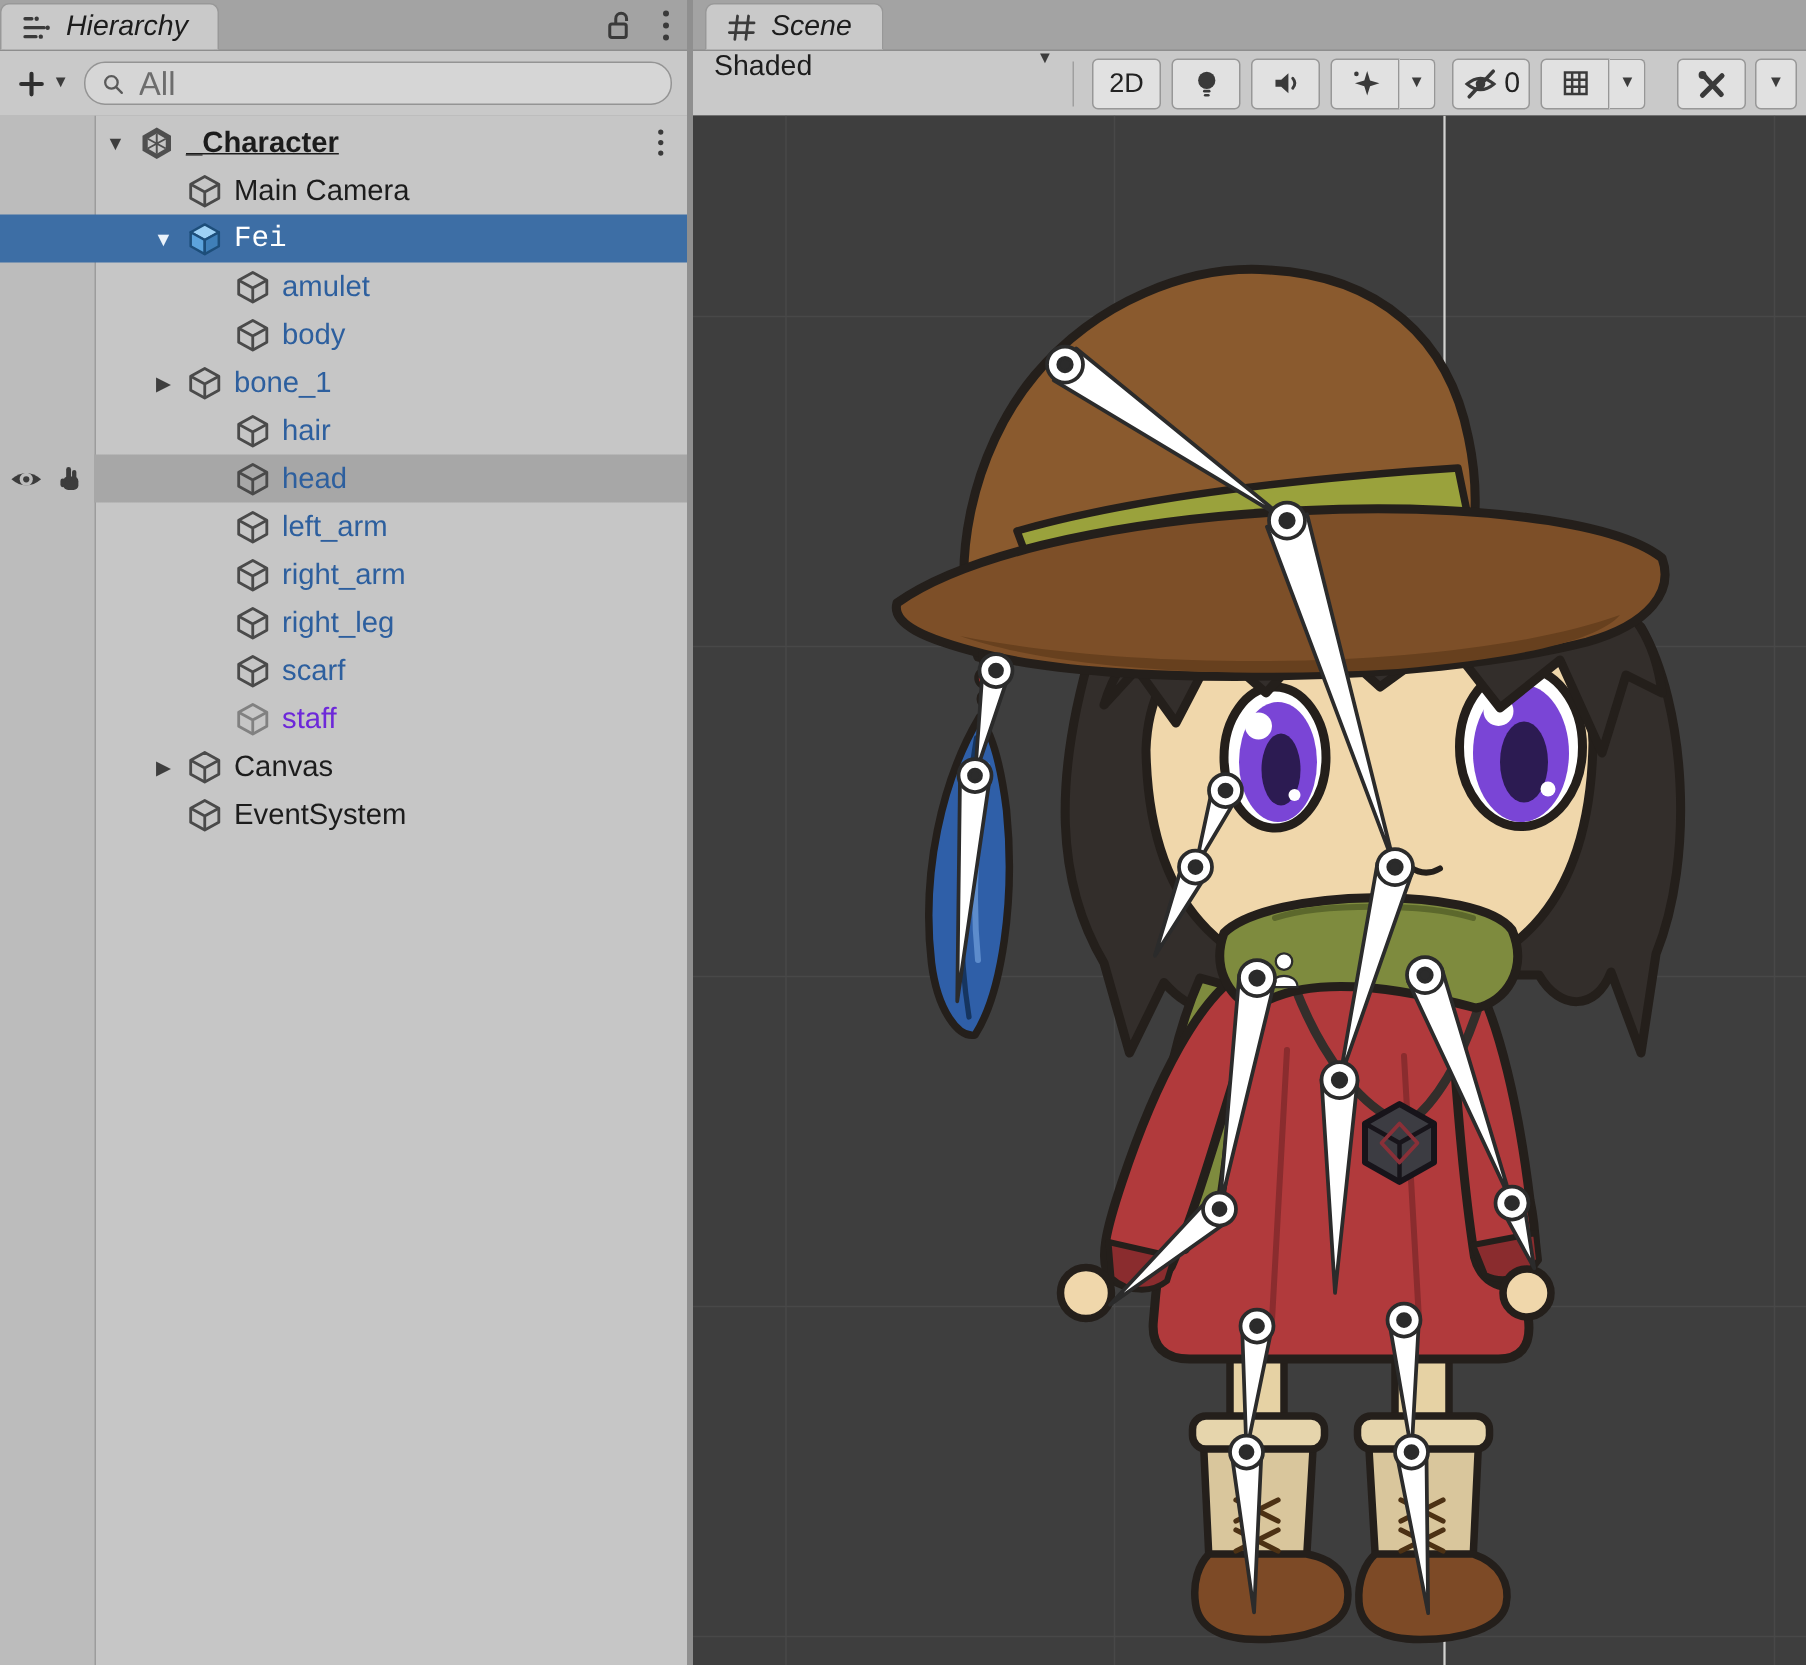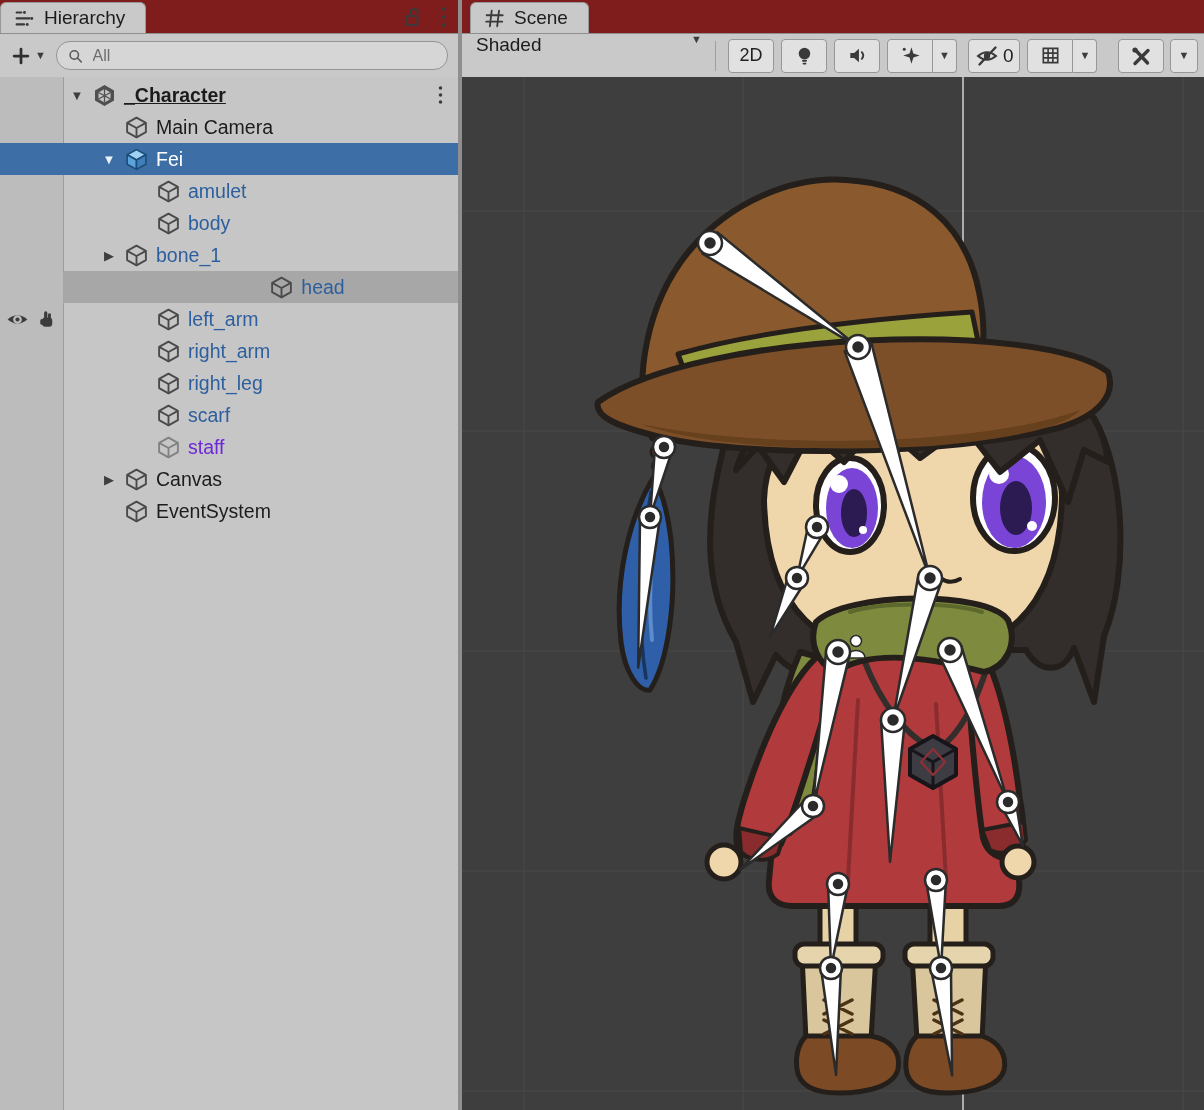--- a/index.html
+++ b/index.html
@@ -1,59 +1,59 @@
 <!DOCTYPE html>
 <html><head>
 <meta charset="utf-8">
 <style>
   html,body{margin:0;padding:0;width:1204px;height:1110px;overflow:hidden;
     font-family:"Liberation Sans",sans-serif;background:#c6c6c6;
     -webkit-font-smoothing:antialiased;}
   #root{position:relative;width:1204px;height:1110px;}
 
   
-  .tabbar{height:33px;background:#7f1d1d;border-bottom:1px solid #8e8e8e;
-    position:relative;display:flex;align-items:stretch;}
+  .tabbar{height:33px;background:#a3a3a3;border-bottom:1px solid #8e8e8e;
+    position:relative;display:flex;align-items:stretch;font-style:italic;}
   .tab{background:#c9c9c9;border:1px solid #989898;border-bottom:none;
     border-radius:6px 6px 0 0;display:flex;align-items:center;gap:9px;
     padding:0 20px 0 12px;font-size:19px;color:#1c1c1c;margin-top:2px;}
   .tab-actions{position:absolute;right:10px;top:0;height:33px;display:flex;
     align-items:center;gap:16px;}
 
   
   #hierarchy{position:absolute;left:0;top:0;width:458px;height:1110px;background:#c6c6c6;}
   #hierarchy .toolbar{height:43px;background:#c9c9c9;border-bottom:1px solid #a0a0a0;
     display:flex;align-items:center;padding:0 10px;gap:10px;}
   .plus-btn{display:flex;align-items:center;gap:3px;cursor:default;}
   .searchbox{flex:1;height:27px;border:1px solid #949494;border-radius:14px;
     background:#d6d6d6;display:flex;align-items:center;padding:0 10px;gap:7px;}
-  .searchbox input{border:none;background:transparent;outline:none;font-size:16px;
+  .searchbox input{border:none;background:transparent;outline:none;font-size:22px;
     color:#404040;width:100%;font-family:"Liberation Sans",sans-serif;}
   .searchbox input::placeholder{color:#6d6d6d;opacity:1;}
 
   .tree{position:absolute;top:77px;left:0;right:0;bottom:0;background:#c6c6c6;overflow:hidden;}
   .gutter{position:absolute;left:0;top:0;bottom:0;width:63px;background:#bcbcbc;
     border-right:1px solid #9c9c9c;}
   .rows{position:relative;padding-top:2px;}
   .row{position:relative;height:32px;display:flex;align-items:center;
     font-size:19.5px;padding-left:63px;}
   .row .ind{flex:none;}
   .row .ind.d1{width:32px;}
   .row .ind.d2{width:64px;}
   .row .fold{width:28px;flex:none;text-align:center;font-size:13px;color:#3e3e3e;}
   .row .icon{width:26px;height:26px;flex:none;margin-right:7px;display:flex;
     align-items:center;justify-content:center;}
   .row .label{color:#1c1c1c;white-space:nowrap;}
   .row.bold .label{font-weight:bold;text-decoration:underline;}
   .row.prefab .label{color:#2d5f9e;}
   .row.inactive .label{color:#6d28d9;}
   .row.selected{background:#3d6ea5;}
-  .row.selected .label{color:#ffffff;}
+  .row.selected .label{color:#ffffff;font-family:Liberation Mono, monospace;}
   .row.selected .fold{color:#eaf2fa;}
-  .row.hovered{background:linear-gradient(to right,transparent 63px,#a7a7a7 63px);justify-content:center;}
+  .row.hovered{background:linear-gradient(to right,transparent 63px,#a7a7a7 63px);}
   .row .kebab{margin-left:auto;margin-right:14px;display:flex;align-items:center;}
   .gutter-icons{position:absolute;left:0;top:226px;width:63px;height:32px;z-index:2;
     display:flex;align-items:center;justify-content:center;gap:5px;}
 
   
   #divider{position:absolute;left:458px;top:0;width:4px;height:1110px;background:#8f8f8f;}
   #scene{position:absolute;left:462px;top:0;width:742px;height:1110px;background:#c9c9c9;}
   #scene .toolbar{height:43px;background:#c9c9c9;border-bottom:1px solid #7c7c7c;
     display:flex;align-items:center;padding:0 6px;}
   .shaded-dd{width:226px;height:100%;display:flex;align-items:flex-start;
@@ -219,20 +219,30 @@
           <span class="ind d1"></span>
           <span class="fold">▶</span>
           <span class="icon">
               <svg width="25" height="25" viewBox="0 0 24 24">
                 <use href="#def-cube"></use>
               </svg>
             </span>
           <span class="label">bone_1</span>
         </div>
 
+        <div class="row prefab">
+          <span class="ind d2"></span>
+            <span class="fold"></span>
+          <span class="icon">
+              <svg width="25" height="25" viewBox="0 0 24 24">
+                <use href="#def-cube"></use>
+              </svg>
+            </span>
+          <span class="label">hair</span>
+        </div>
 
         <div class="row prefab hovered">
           <span class="ind d2"></span>
             <span class="fold"></span>
           <span class="icon">
               <svg width="25" height="25" viewBox="0 0 24 24">
                 <use href="#def-cube"></use>
               </svg>
             </span>
           <span class="label">head</span>

